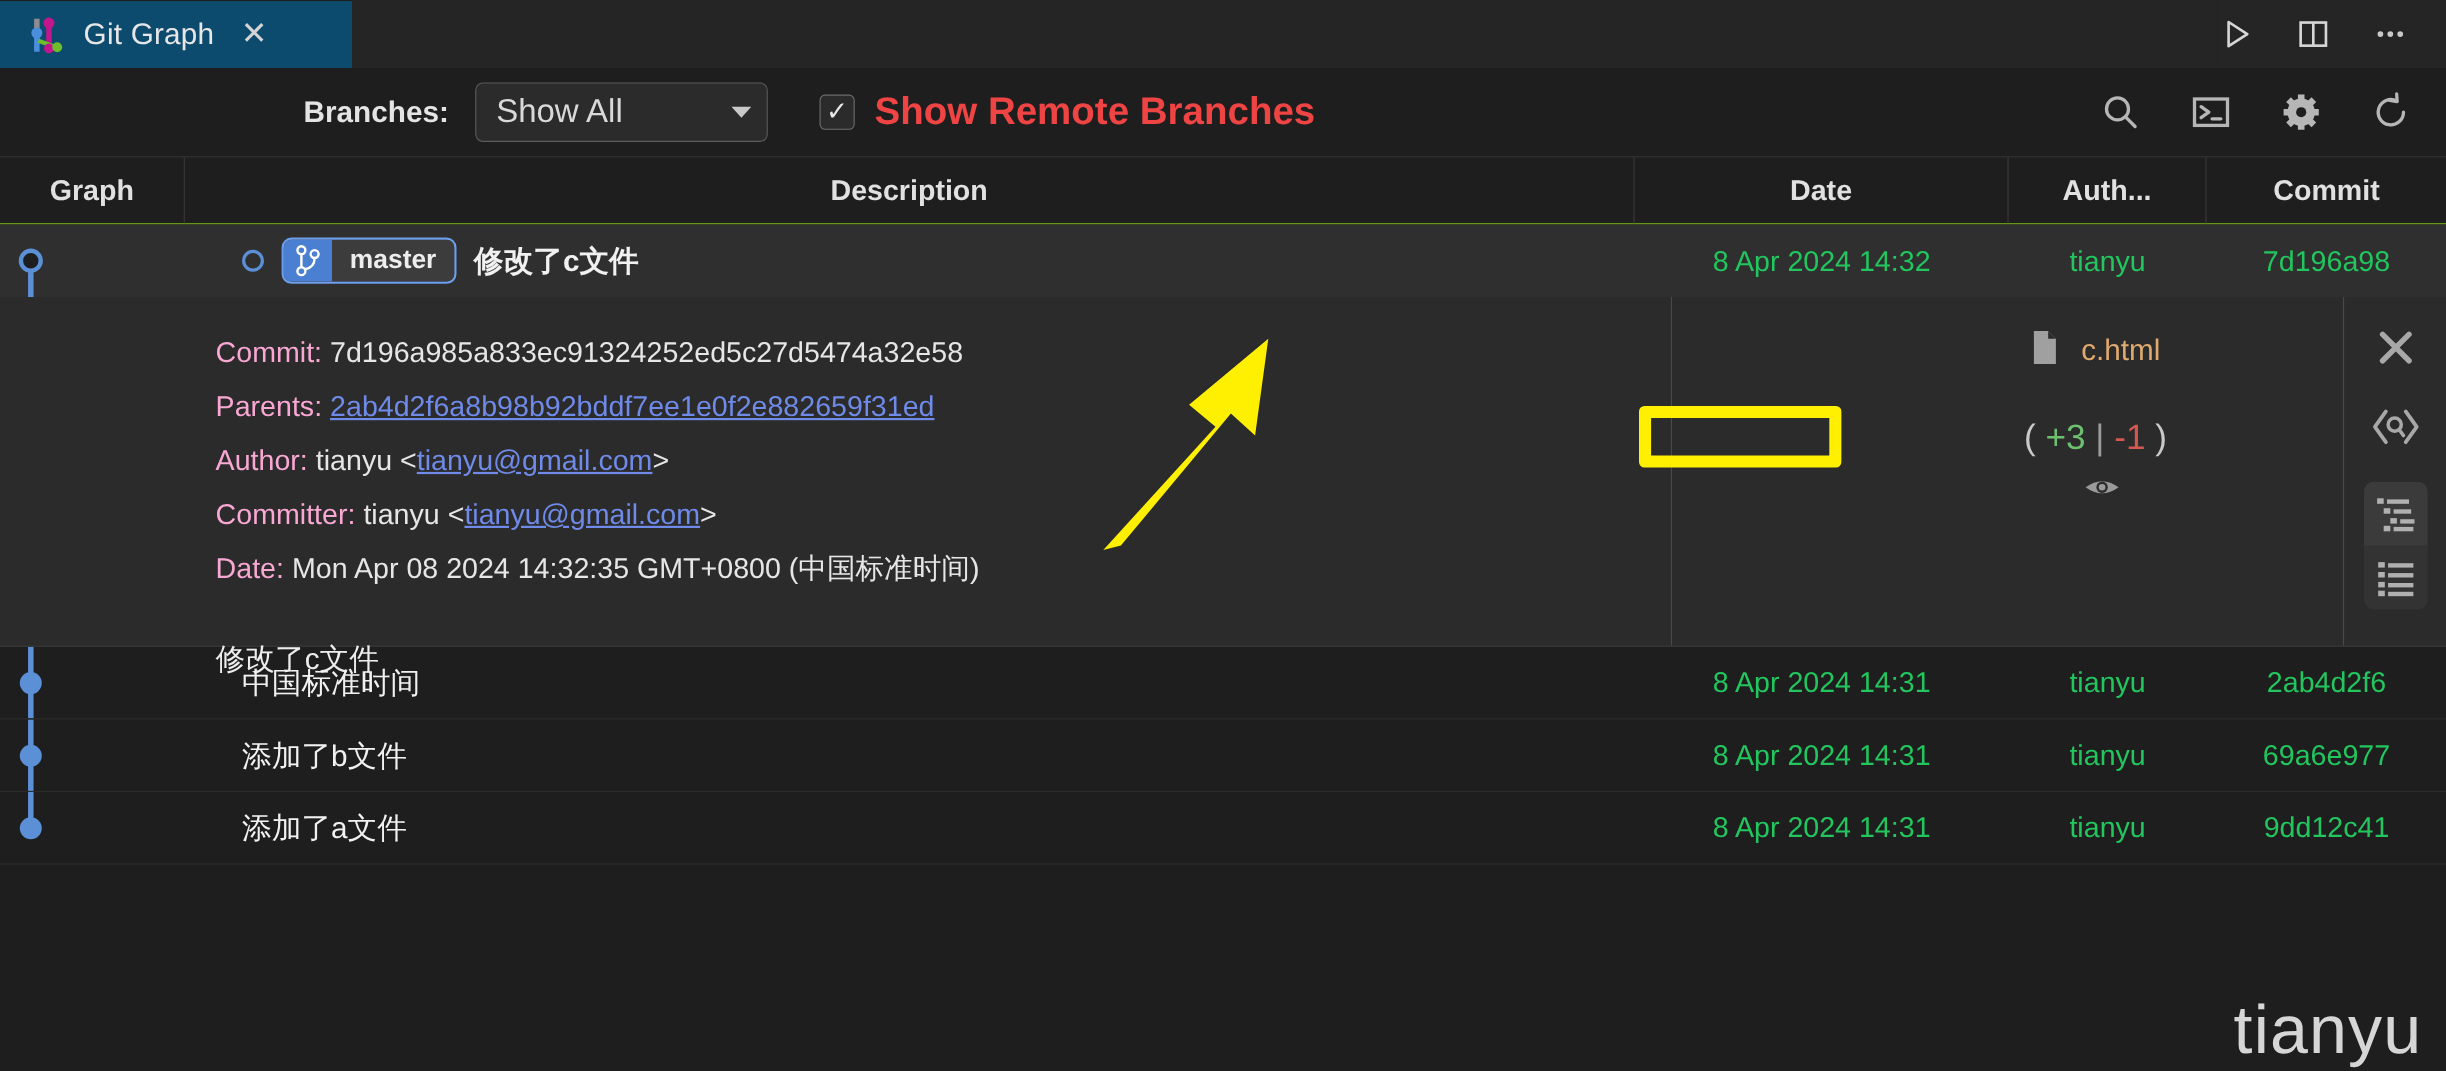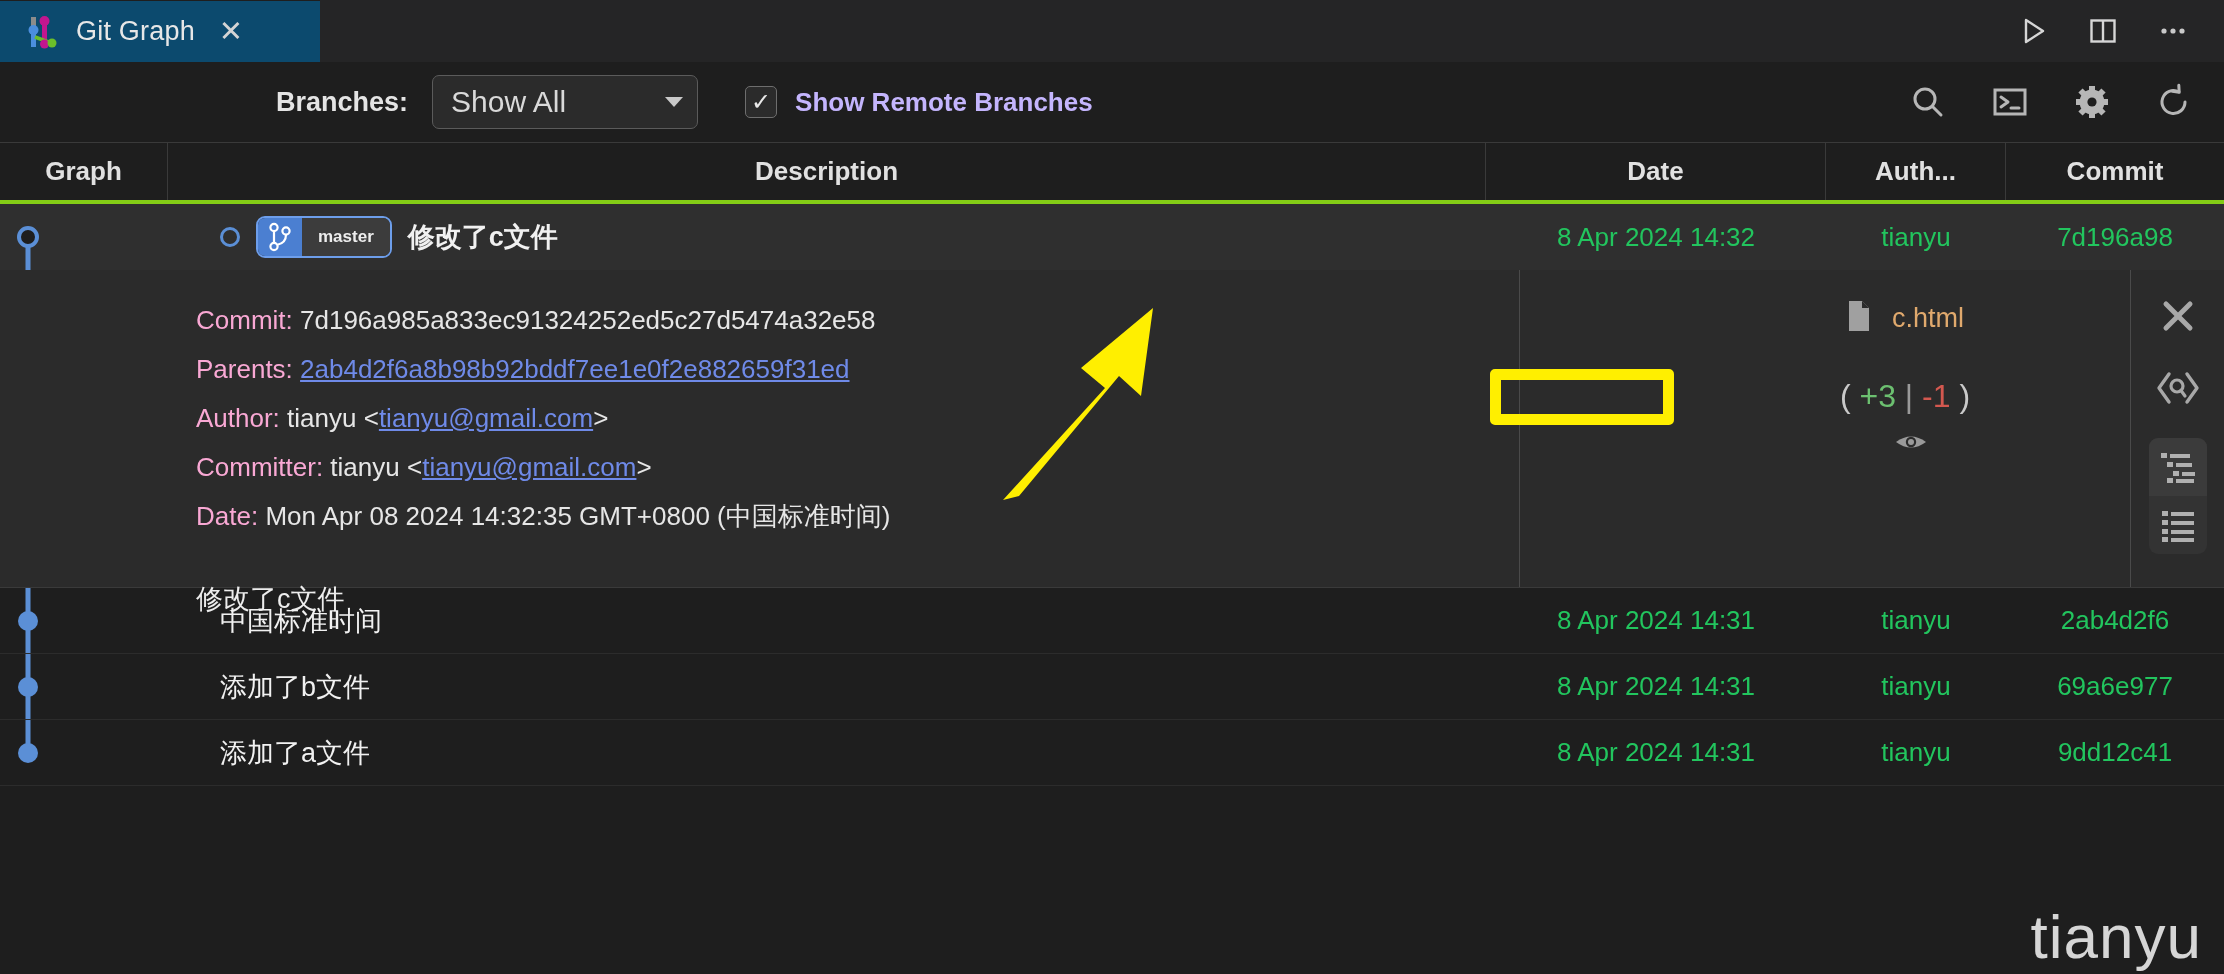--- a/index.html
+++ b/index.html
@@ -89,34 +89,34 @@
   }
   .checkbox {
     width: 32px; height: 32px;
     background: #2b2b2b;
     border: 1px solid #6e6e6e;
     border-radius: 5px;
     display: flex; align-items: center; justify-content: center;
     color: #e8e8e8; font-size: 24px; line-height: 1;
   }
   #remote-label {
-    color: #c4b5fd; font-size: 26px; font-weight: bold; white-space: nowrap;
+    color: #ef4444; font-size: 35px; font-weight: bold; white-space: nowrap;
   }
   #controlbar-actions {
     position: absolute; right: 30px; top: 0; height: 100%;
     display: flex; align-items: center; gap: 42px;
   }
 
   
   #table { width: 100%; }
   #thead {
     display: flex;
     height: 62px;
     border-top: 1px solid #3a3a3a;
-    border-bottom: 4px solid #84cc16;
+    border-bottom: 1px solid #84cc16;
     background: #1e1e1e;
   }
   #thead .th {
     display: flex; align-items: center; justify-content: center;
     color: #e1e1e1; font-size: 26px; font-weight: bold;
     border-right: 1px solid #3a3a3a;
     cursor: pointer;
     white-space: nowrap; overflow: hidden;
   }
   .col-graph { width: 168px; }
@@ -170,21 +170,21 @@
     overflow: hidden;
     cursor: pointer;
     flex: none;
   }
   .branch-badge .bb-icon {
     width: 44px; background: #4b7fd1;
     display: flex; align-items: center; justify-content: center;
   }
   .branch-badge .bb-name {
     background: #3c3c3c; color: #ededed;
-    font-size: 17px; font-weight: bold;
+    font-size: 24px; font-weight: bold;
     display: flex; align-items: center;
     padding: 0 16px;
     white-space: nowrap;
   }
   .desc-title {
     color: #f1f1f1; font-size: 27px; font-weight: bold; white-space: nowrap;
   }
 
   
   #detail {

